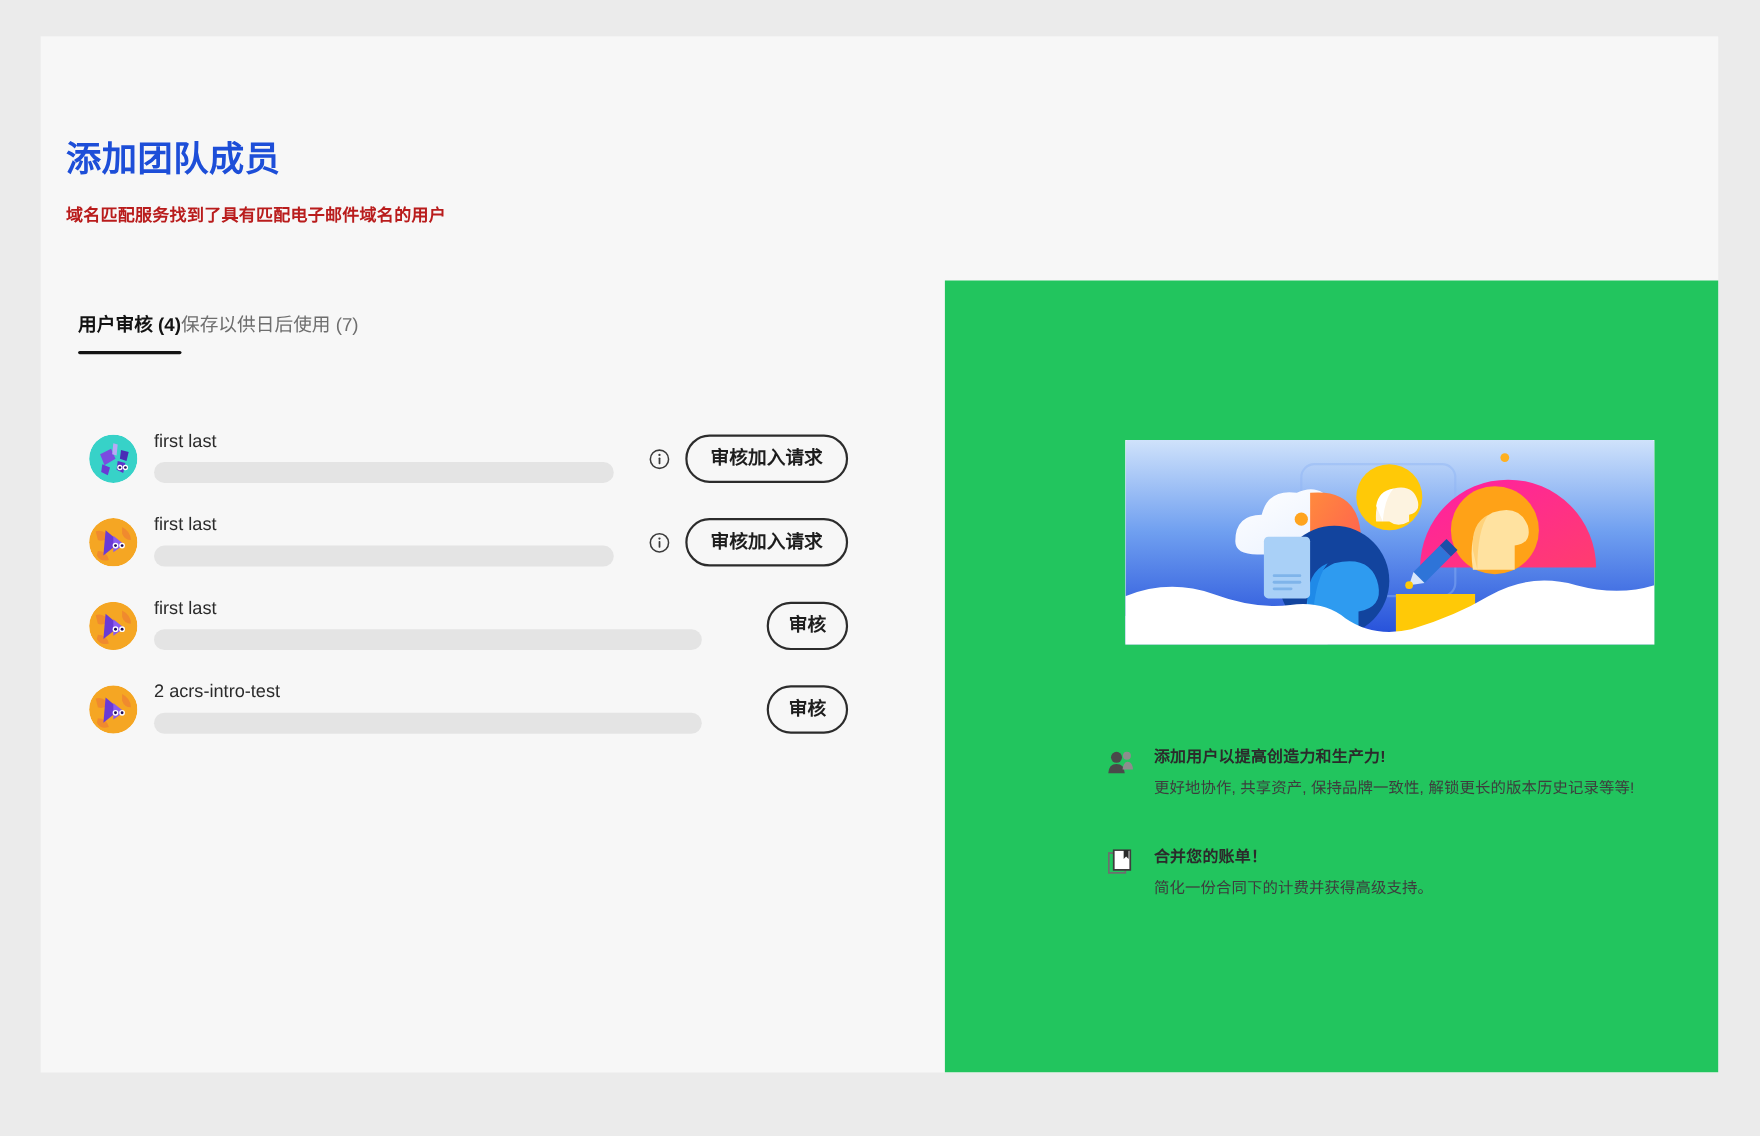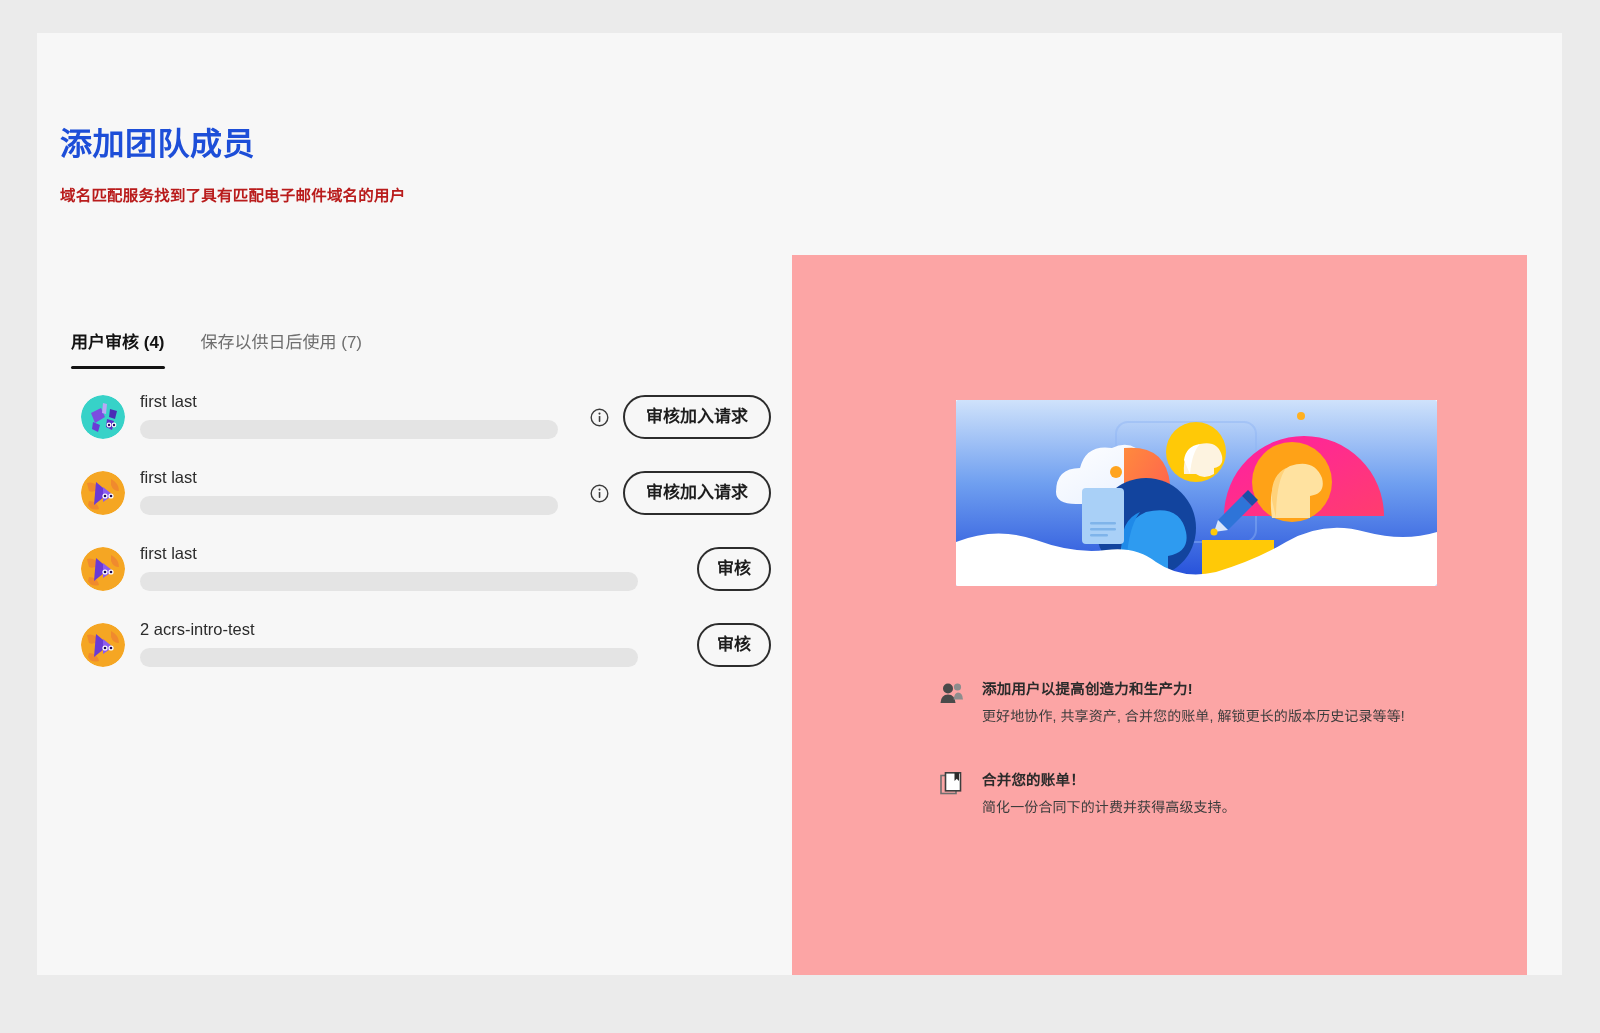--- a/index.html
+++ b/index.html
@@ -45,22 +45,20 @@
     letter-spacing: 0.2px;
     white-space: nowrap;
   }
 
   
   .tabs {
     position: absolute;
     left: 34px; top: 248px;
     display: flex;
     align-items: center;
-    gap: 36px;
-    margin-top: 47px;
   }
   .tab {
     position: relative;
     padding: 0 0 16px 0;
     font-size: 17px;
     color: #6e6e6e;
     font-weight: 400;
     white-space: nowrap;
     cursor: pointer;
   }
@@ -142,24 +140,24 @@
     line-height: 40px;
     white-space: nowrap;
     cursor: pointer;
   }
   .action-btn.wide { min-width: 148px; }
   .action-btn.narrow { min-width: 70px; }
 
   
   .right-panel {
     position: absolute;
-    left: 755px; top: 222px;
+    left: 822px; top: 222px;
     width: 735px;
     height: 720px;
-    background: #fca5a5;
+    background: #22c55e;
   }
 
   .hero {
     position: absolute;
     left: 164px; top: 145px;
     width: 481px; height: 186px;
     overflow: hidden;
     background: #ffffff;
   }
   .hero svg { display: block; }
@@ -405,21 +403,21 @@
       <div class="benefit">
         <span class="benefit-icon">
           <svg width="26" height="24" viewBox="0 0 26 24">
             <circle cx="8" cy="7.5" r="5" fill="#4a4a4a"></circle>
             <path d="M0.5 22 Q1 13.5 8 13.5 Q15 13.5 15.5 22 Z" fill="#4a4a4a"></path>
             <circle cx="17.5" cy="6" r="3.6" fill="#8d8d8d"></circle>
             <path d="M13.5 18.5 Q14.5 11.5 18 11.5 Q22.5 11.5 23 18.5 Z" fill="#8d8d8d"></path>
           </svg>
         </span>
         <div class="benefit-title">添加用户以提高创造力和生产力!</div>
-        <div class="benefit-desc">更好地协作, 共享资产, 合并您的账单, 解锁更长的版本历史记录等等!</div>
+        <div class="benefit-desc">更好地协作, 共享资产, 保持品牌一致性, 解锁更长的版本历史记录等等!</div>
       </div>
 
       <div class="benefit">
         <span class="benefit-icon">
           <svg width="26" height="24" viewBox="0 0 26 24">
             <rect x="1" y="3.5" width="15" height="18" fill="none" stroke="#6e6e6e" stroke-width="1.6"></rect>
             <rect x="5.5" y="0.8" width="15" height="18" fill="#ffffff" stroke="#3d3d3d" stroke-width="1.6"></rect>
             <path d="M14.5 0.8 L19 0.8 L19 9 L16.75 6.7 L14.5 9 Z" fill="#2b2b2b"></path>
           </svg>
         </span>

